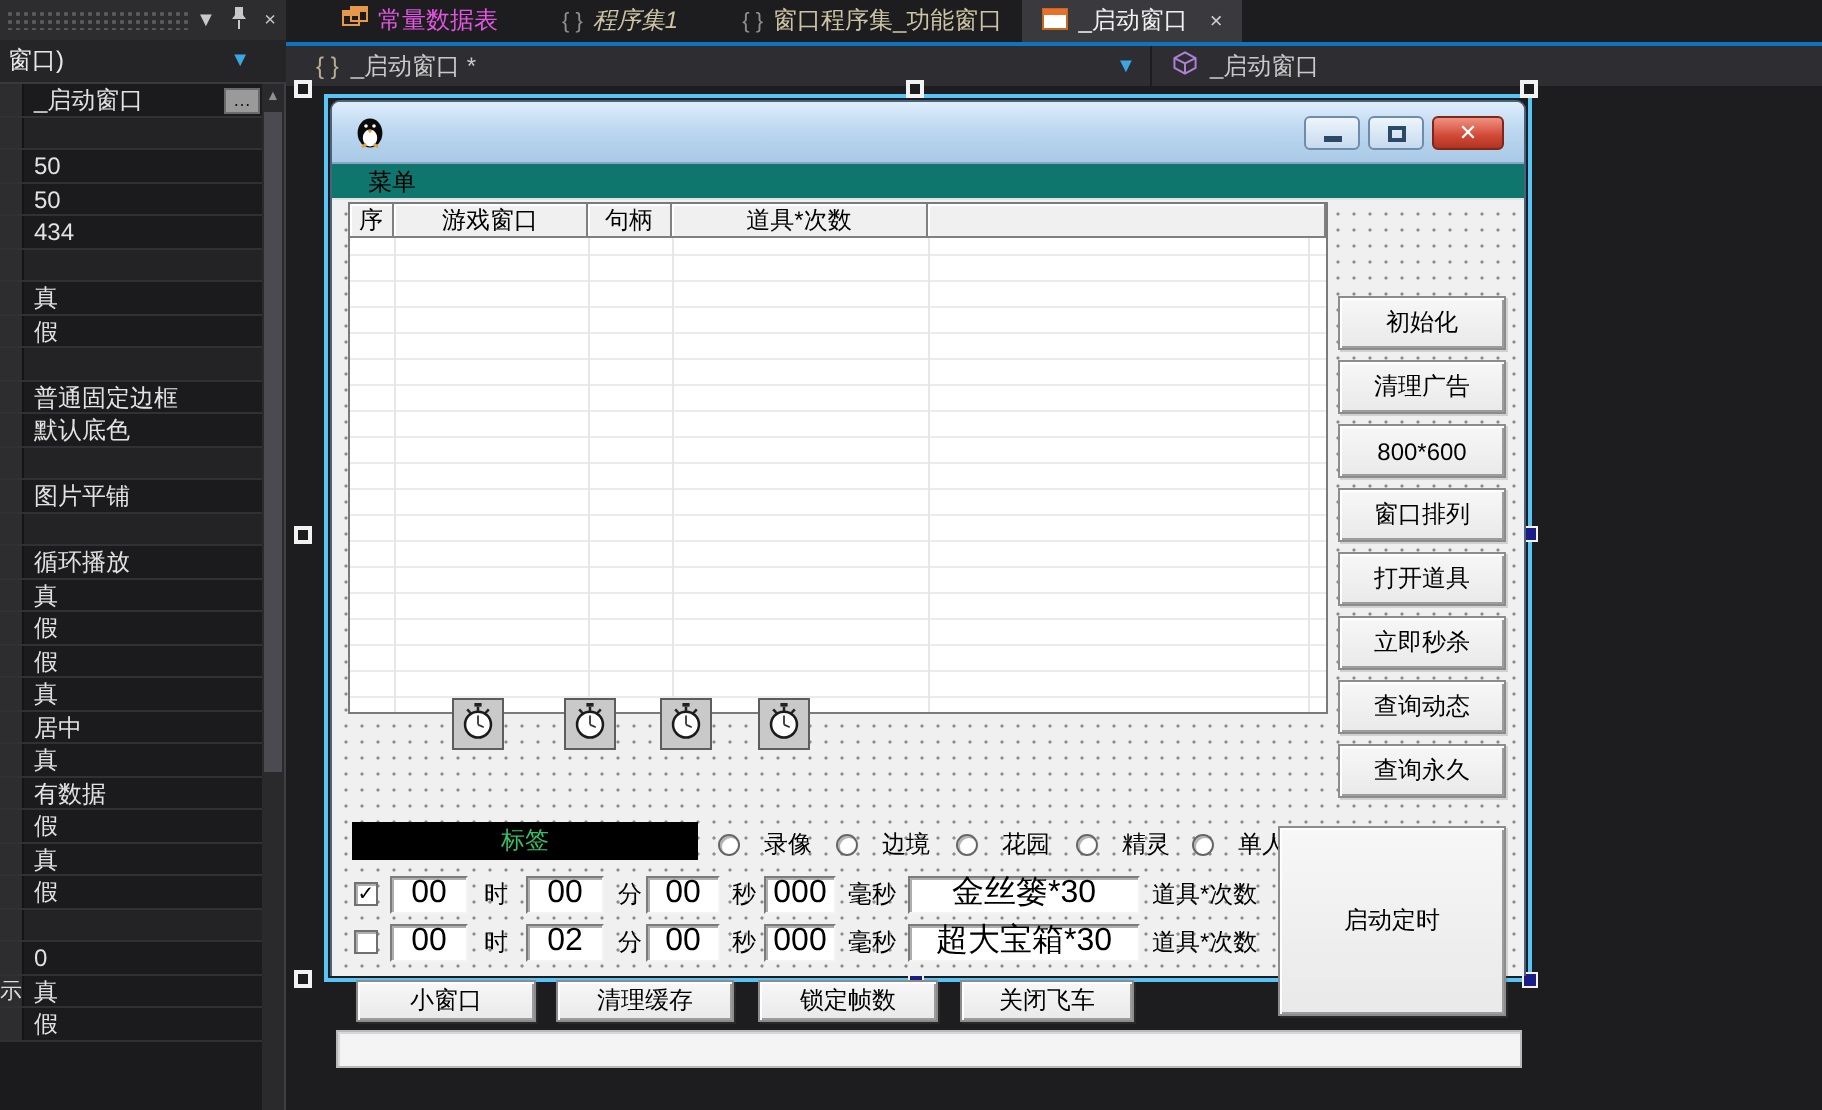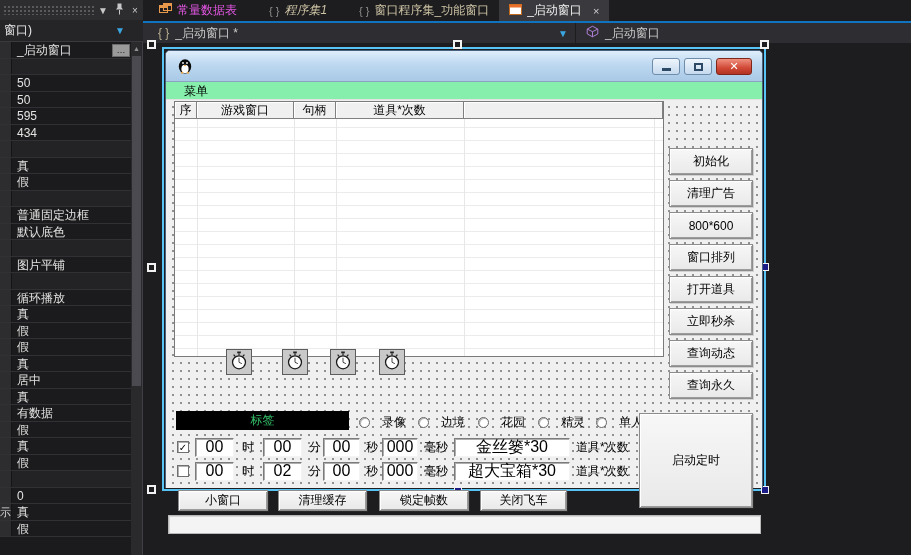--- a/index.html
+++ b/index.html
@@ -23,21 +23,21 @@
   .prop-row { display:flex; height:16.5px; border-bottom:1px solid #313135; }
   .prop-row.empty { background:#232326; }
   .prop-name { width:12px; background:#2d2d30; border-right:1px solid #141416; color:#ddd; overflow:hidden; font-size:11px; line-height:16px; }
   .prop-value { flex:1; padding-left:5px; line-height:16px; color:#e2e2e2; white-space:nowrap; overflow:hidden; position:relative; }
   .ellipsis-btn { position:absolute; right:2px; top:1.5px; width:18px; height:13px; background:#9a9a9a; color:#141414;
     font-size:9px; line-height:11px; text-align:center; border:1px solid #6a6a6a; }
   #prop-scrollbar { position:absolute; right:0; top:42px; width:11px; height:513px; background:#2a2a2d; }
   .sb-arrow { height:13px; color:#909094; font-size:7px; text-align:center; line-height:13px; }
   .sb-thumb { position:absolute; left:1px; top:14px; width:9px; height:330px; background:#4a4a50; }
   
-  #tabbar { position:absolute; left:143px; top:0; width:768px; height:21px; background:#1d1d1f; display:flex; align-items:stretch; padding-left:6px; }
+  #tabbar { position:absolute; left:143px; top:0; width:768px; height:21px; background:#1d1d1f; display:flex; align-items:stretch; padding-left:18px; }
   .tab { display:flex; align-items:center; gap:5px; padding:0 10px; cursor:default; }
   .tab.active { background:#3a3a3e; }
   .tab .braces { color:#8f8f8f; font-size:11px; }
   .tab .close-x { color:#cfcfcf; margin-left:6px; font-size:11px; }
   #accent-line { position:absolute; left:143px; top:21px; width:768px; height:2px; }
   #breadcrumb { position:absolute; left:143px; top:23px; width:768px; height:20px; background:#2e2e32; display:flex; align-items:center; color:#c9c9c9; }
   #breadcrumb .braces { color:#b7ad90; margin:0 6px 0 15px; }
   .bc-arrow { position:absolute; left:415px; color:#3ba7e0; font-size:10px; }
   .bc-sep { position:absolute; left:432px; top:0; width:1px; height:20px; background:#1d1d1f; }
   .bc-right { position:absolute; left:443px; display:flex; align-items:center; gap:6px; }
@@ -51,21 +51,21 @@
   #titlebar { position:absolute; left:0; top:0; width:100%; height:31px; border-radius:4px 4px 0 0;
     background:linear-gradient(#dfeefb,#bdd8f0 45%,#a9c9e6); border-bottom:1px solid #8aa5c0; }
   #win-icon { position:absolute; left:10px; top:6px; }
   .cap-btn { position:absolute; top:7px; height:17px; border:1px solid #6f8cab; border-radius:3px;
     background:linear-gradient(#eef5fc,#c6daee); display:flex; align-items:center; justify-content:center; }
   #btn-min { left:486px; width:28px; } #btn-max { left:518px; width:28px; }
   #btn-close { left:550px; width:36px; background:linear-gradient(#ef9180,#d14836 60%,#b23422); border-color:#7e2619;
     color:#fff; font-weight:bold; font-size:11px; }
   .glyph-min { width:9px; height:3px; background:#2c4a66; margin-top:6px; }
   .glyph-max { width:9px; height:8px; border:2px solid #2c4a66; }
-  #menubar { position:absolute; left:0; top:31px; width:100%; height:18px; background:#86efac; border-bottom:1px solid #e2e2e2;padding-left:20px; }
+  #menubar { position:absolute; left:0; top:31px; width:100%; height:18px; background:#0f766e; border-bottom:1px solid #e2e2e2;padding-left:20px; }
   #menu-item { position:absolute; left:18px; top:1px; }
   #form-body { position:absolute; left:0; top:49px; width:596px; height:388px; background:#f0f0f0;
     background-image:radial-gradient(circle,#8f8f8f 0.7px,transparent 0.9px); background-size:8px 8px; background-position:3px 3px; }
   
   #gtable { position:absolute; left:8px; top:1px; width:490px; height:256px; border:1px solid #7a7a7a; background:
     repeating-linear-gradient(to bottom,#ffffff 0 12px,#ebebeb 12px 13px); }
   #gtable-header { position:absolute; left:0; top:0; width:100%; height:17px; display:flex; }
   .th { background:#f0f0f0; border-right:1px solid #808080; border-bottom:1px solid #808080;
     box-shadow:inset 1px 1px 0 #fff; text-align:center; line-height:16px; font-size:12px; overflow:hidden; }
   .col-line { position:absolute; top:17px; bottom:0; width:1px; background:#e7e7e7; }
@@ -117,24 +117,20 @@
           <div class="prop-name"></div>
           <div class="prop-value"></div>
         </div>
         <div class="prop-row">
           <div class="prop-name"></div>
           <div class="prop-value">50</div>
         </div>
         <div class="prop-row">
           <div class="prop-name"></div>
           <div class="prop-value">50</div>
-        </div>
-        <div class="prop-row">
-          <div class="prop-name"></div>
-          <div class="prop-value">595</div>
         </div>
         <div class="prop-row">
           <div class="prop-name"></div>
           <div class="prop-value">434</div>
         </div>
         <div class="prop-row empty">
           <div class="prop-name"></div>
           <div class="prop-value"></div>
         </div>
         <div class="prop-row">

